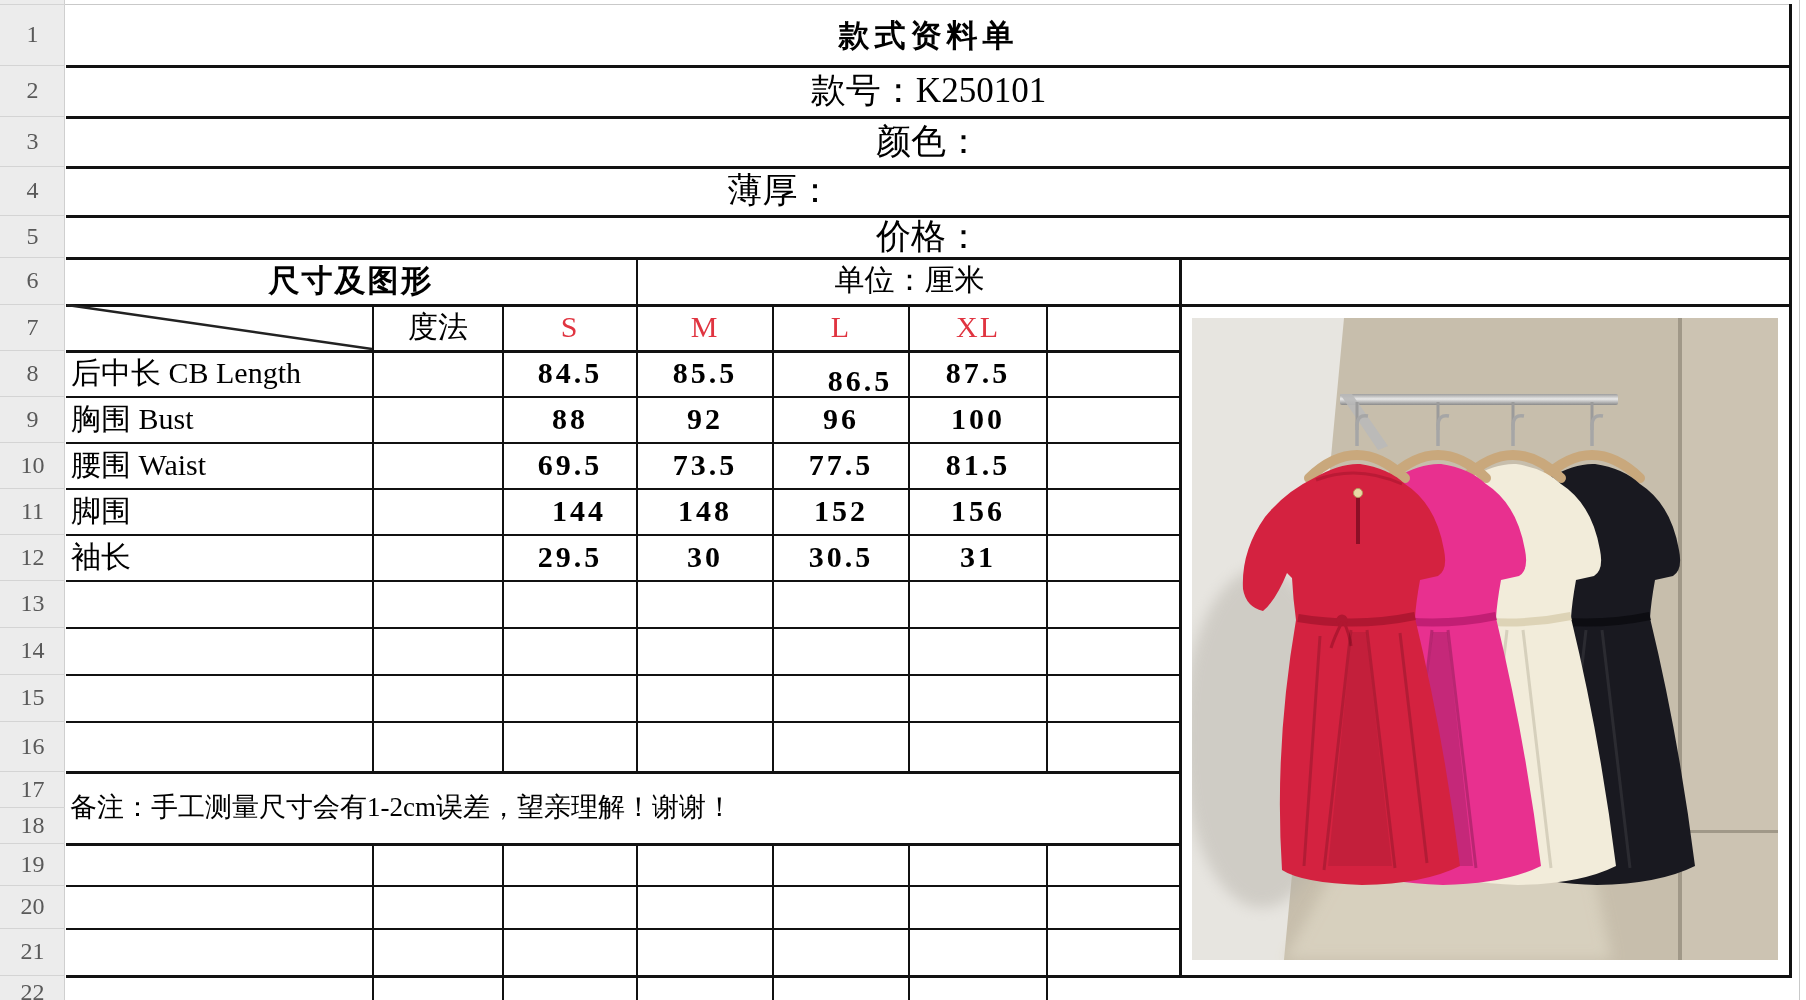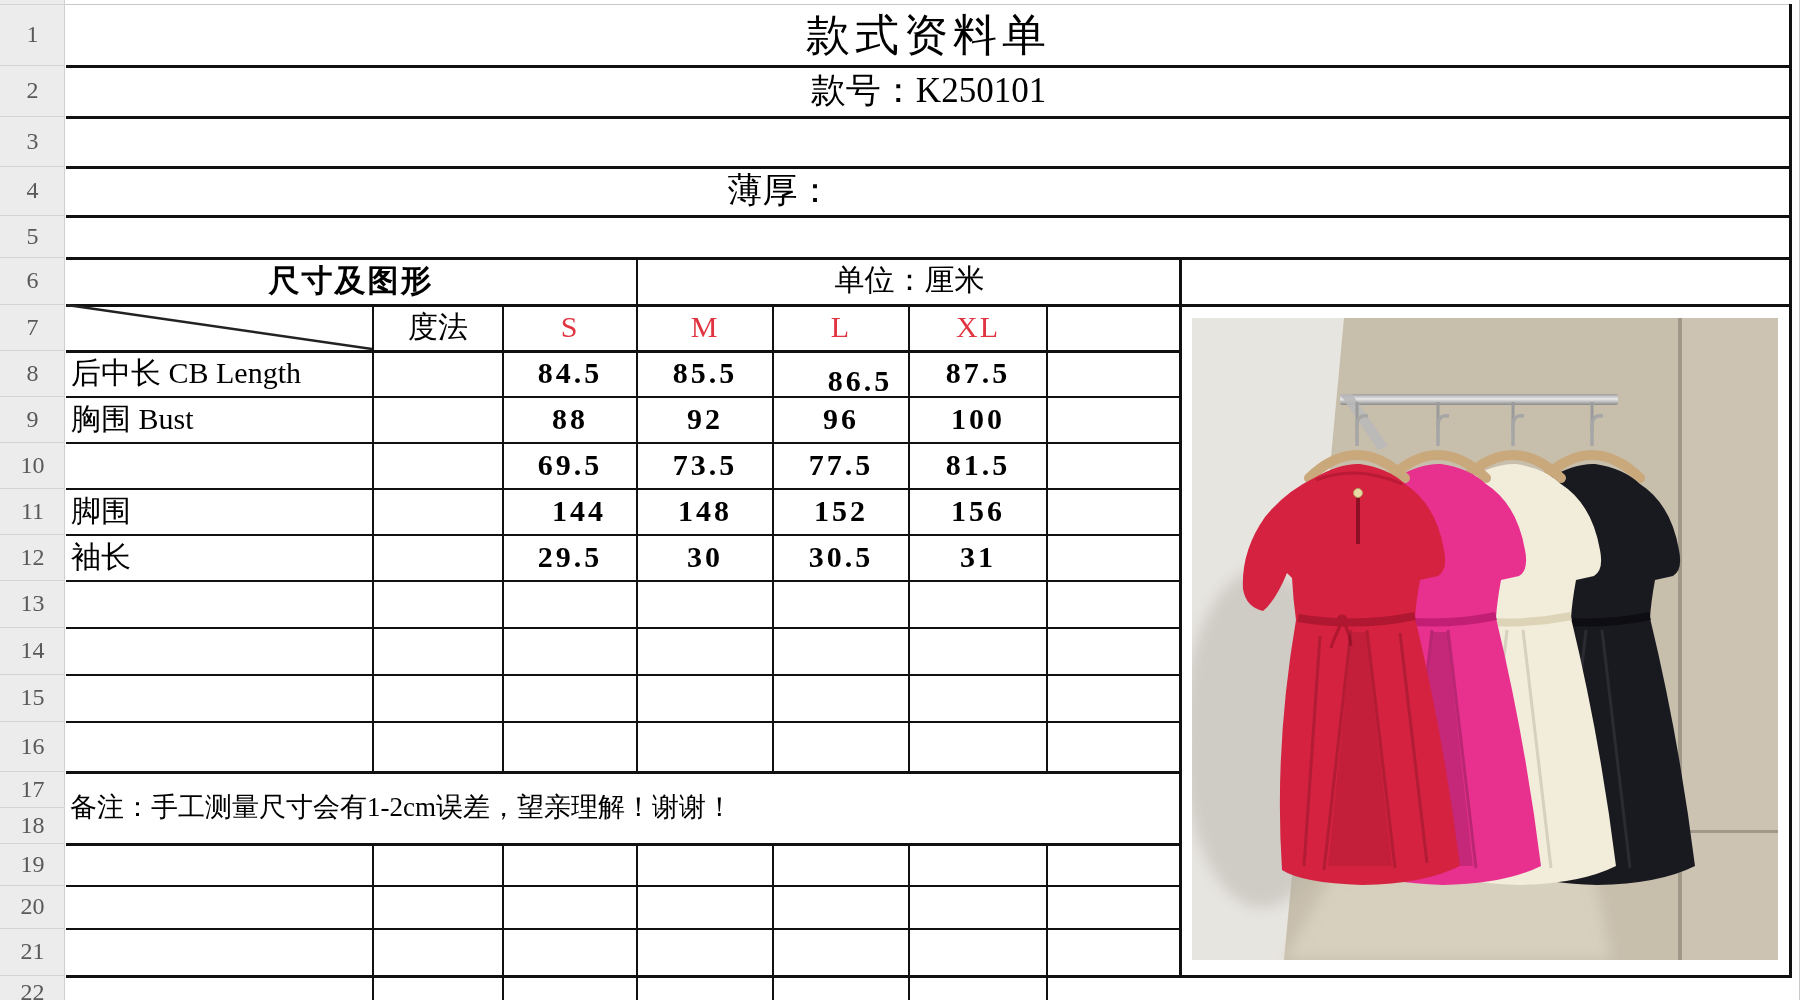--- a/index.html
+++ b/index.html
@@ -12,21 +12,21 @@
   .gnum{position:absolute;left:0;width:65px;display:flex;align-items:center;justify-content:center;
         font-size:24px;color:#595959;overflow:hidden;}
   
   .hl{position:absolute;background:#111;}
   .vl{position:absolute;background:#111;}
   .faint{background:#c9c9c9;}
   
   .cell{position:absolute;display:flex;align-items:center;justify-content:center;
         white-space:nowrap;overflow:hidden;}
   .left{justify-content:flex-start;}
-  .title{font-size:44px;font-weight:normal;letter-spacing:5px;}
+  .title{font-size:31px;font-weight:bold;letter-spacing:5px;}
   .info{font-size:35px;}
   .hdr{font-size:31px;font-weight:bold;letter-spacing:2px;}
   .hdr2{font-size:30px;}
   .sz{font-size:30px;color:#e03440;letter-spacing:2px;}
   .lbl{font-size:30px;}
   .val{font-size:30px;letter-spacing:3px;font-weight:bold;}
   .note{font-size:27px;}
   svg{display:block;}
 </style>
 </head>
@@ -78,21 +78,23 @@
   <div class="gnum" style="top:721px;height:50px">16</div>
   <div class="gnum" style="top:771px;height:36px">17</div>
   <div class="gnum" style="top:807px;height:36px">18</div>
   <div class="gnum" style="top:843px;height:42px">19</div>
   <div class="gnum" style="top:885px;height:43px">20</div>
   <div class="gnum" style="top:928px;height:47px">21</div>
   <div class="gnum" style="top:979px;height:21px;align-items:flex-start">22</div>
 
   <div class="cell title" style="left:65px;top:6px;width:1727px;height:59px">款式资料单</div>
   <div class="cell info" style="left:65px;top:65px;width:1727px;height:51px">款号：K250101</div>
+  <div class="cell info" style="left:65px;top:116px;width:1727px;height:50px">颜色：</div>
   <div class="cell info" style="left:65px;top:166px;width:1430px;height:49px">薄厚：</div>
+  <div class="cell info" style="left:65px;top:215px;width:1727px;height:42px">价格：</div>
 
   <div class="cell hdr" style="left:65px;top:257px;width:572px;height:47px">尺寸及图形</div>
   <div class="cell hdr2" style="left:637px;top:257px;width:545px;height:47px">单位：厘米</div>
 
   <div class="cell hdr2" style="left:373px;top:304px;width:130px;height:46px">度法</div>
   <div class="cell sz" style="left:503px;top:304px;width:134px;height:46px">S</div>
   <div class="cell sz" style="left:637px;top:304px;width:136px;height:46px">M</div>
   <div class="cell sz" style="left:773px;top:304px;width:136px;height:46px">L</div>
   <div class="cell sz" style="left:909px;top:304px;width:138px;height:46px">XL</div>
 
@@ -101,20 +103,21 @@
   <div class="cell val" style="left:637px;top:350px;width:136px;height:46px">85.5</div>
   <div class="cell val" style="left:792px;top:350px;width:136px;height:62px">86.5</div>
   <div class="cell val" style="left:909px;top:350px;width:138px;height:46px">87.5</div>
 
   <div class="cell lbl left" style="left:71px;top:396px;width:300px;height:46px">胸围 Bust</div>
   <div class="cell val" style="left:503px;top:396px;width:134px;height:46px">88</div>
   <div class="cell val" style="left:637px;top:396px;width:136px;height:46px">92</div>
   <div class="cell val" style="left:773px;top:396px;width:136px;height:46px">96</div>
   <div class="cell val" style="left:909px;top:396px;width:138px;height:46px">100</div>
 
+  <div class="cell lbl left" style="left:71px;top:442px;width:300px;height:46px">腰围 Waist</div>
   <div class="cell val" style="left:503px;top:442px;width:134px;height:46px">69.5</div>
   <div class="cell val" style="left:637px;top:442px;width:136px;height:46px">73.5</div>
   <div class="cell val" style="left:773px;top:442px;width:136px;height:46px">77.5</div>
   <div class="cell val" style="left:909px;top:442px;width:138px;height:46px">81.5</div>
 
   <div class="cell lbl left" style="left:71px;top:488px;width:300px;height:46px">脚围</div>
   <div class="cell val" style="left:503px;top:488px;width:152px;height:46px">144</div>
   <div class="cell val" style="left:637px;top:488px;width:136px;height:46px">148</div>
   <div class="cell val" style="left:773px;top:488px;width:136px;height:46px">152</div>
   <div class="cell val" style="left:909px;top:488px;width:138px;height:46px">156</div>

